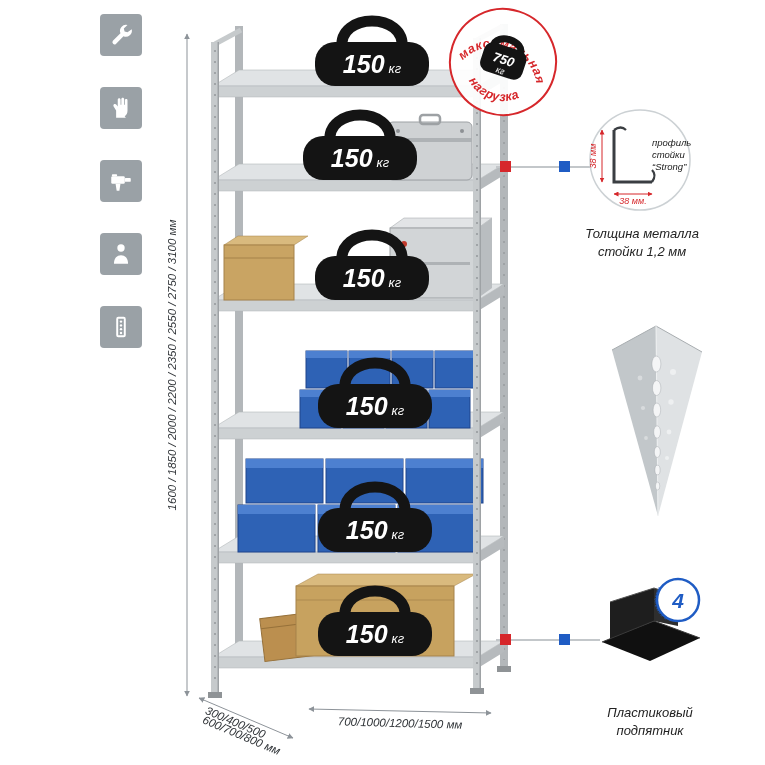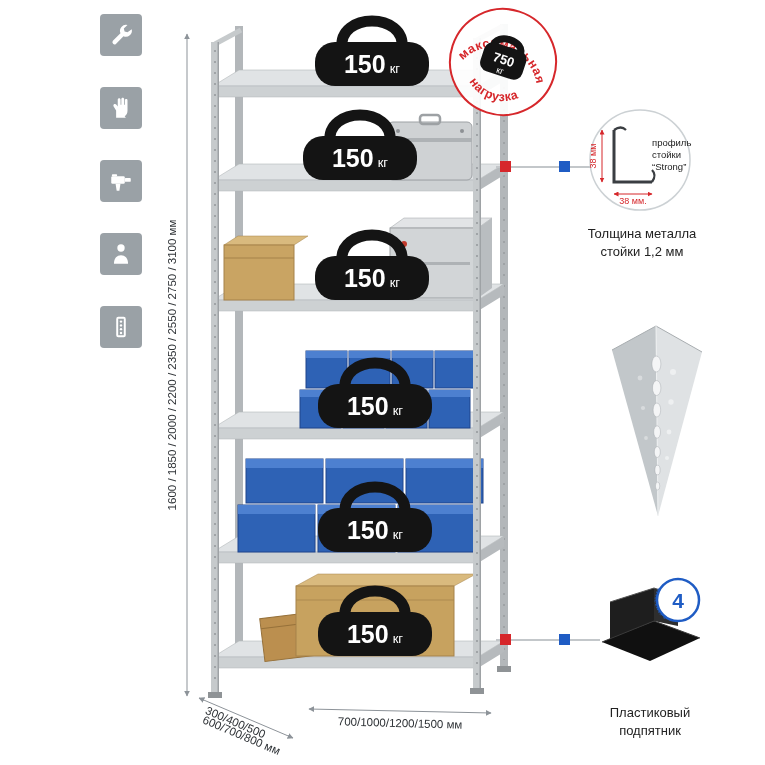--- a/index.html
+++ b/index.html
@@ -1,17 +1,17 @@
 <!DOCTYPE html>
 <html><head>
 <meta charset="utf-8">
 <style>
   html,body{margin:0;padding:0;background:#fff;}
   .canvas{position:relative;width:765px;height:765px;background:#ffffff;overflow:hidden;
-          font-family:"Liberation Sans",sans-serif;}
+          font-family:"Liberation Sans",sans-serif;font-style:italic;}
   .icon-col{position:absolute;left:100px;top:14px;display:flex;flex-direction:column;gap:31px;}
   .tile{width:42px;height:42px;background:#9aa1a6;border-radius:4px;
         display:flex;align-items:center;justify-content:center;}
   .tile svg{display:block;}
   svg.main{position:absolute;left:0;top:0;}
   svg text{font-family:"Liberation Sans",sans-serif;}
 </style>
 </head>
 <body>
 

